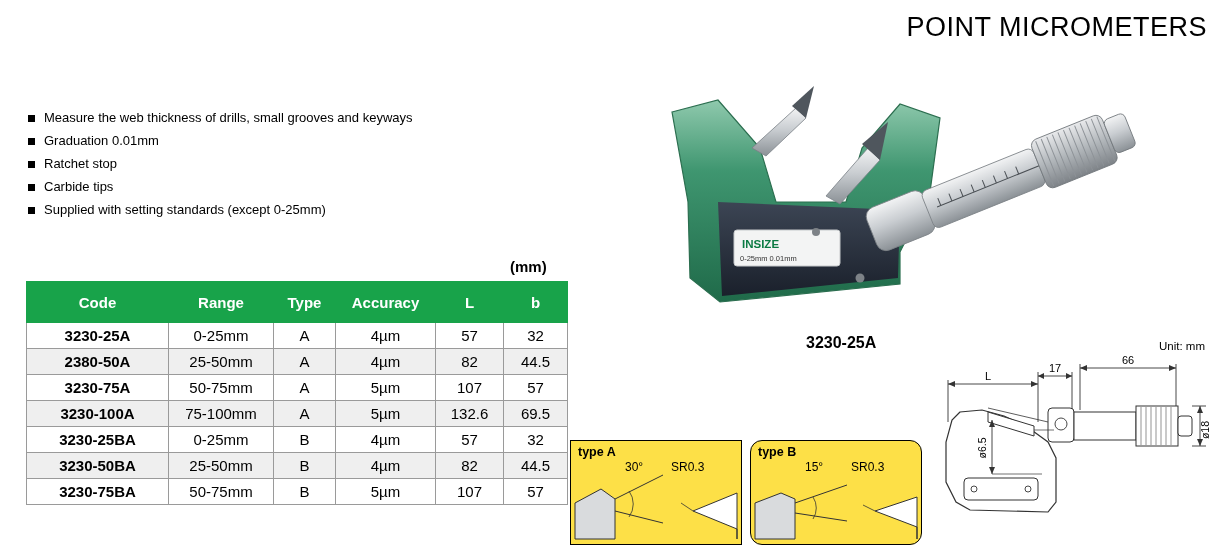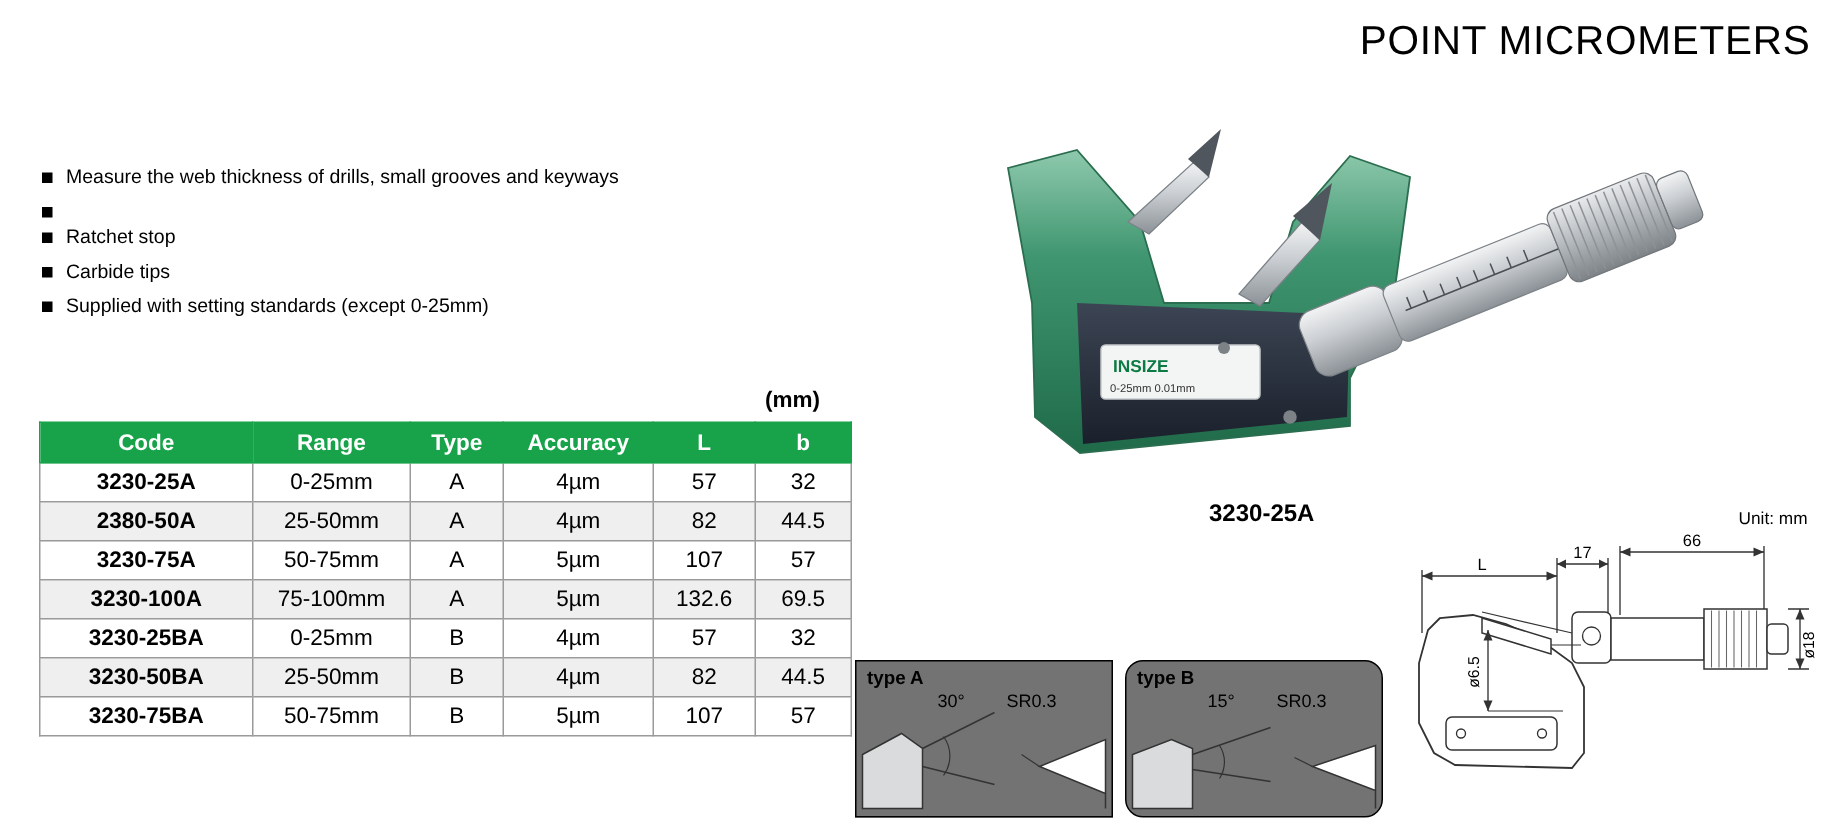--- a/index.html
+++ b/index.html
@@ -71,21 +71,21 @@
     height: 26px;
     padding: 0 2px;
     white-space: nowrap;
   }
   table.spec thead th {
     background: #18a34a;
     color: #fff;
     font-weight: bold;
     font-size: 15px;
     border-color: #18a34a;
-    height: 27px;
+    height: 41px;
   }
   table.spec tbody tr:nth-child(odd) { background: #ffffff; }
   table.spec tbody tr:nth-child(even) { background: #efefef; }
   table.spec td.code {
     font-weight: bold;
     text-align: center;
   }
   col.c-code { width: 142px; }
   col.c-range { width: 105px; }
   col.c-type { width: 62px; }
@@ -110,21 +110,21 @@
   .unit-label {
     position: absolute;
     right: 18px; top: 340px;
     font-size: 11.5px;
   }
 
   
   .typebox {
     position: absolute;
     border: 1px solid #000;
-    background: #737373;
+    background: #fde047;
   }
   .typebox .tlabel {
     position: absolute;
     left: 7px; top: 4px;
     font-size: 12.5px;
     font-weight: bold;
   }
   #typeA { left: 570px; top: 440px; width: 172px; height: 105px; }
   #typeB { left: 750px; top: 440px; width: 172px; height: 105px; border-radius: 12px; }
 
@@ -143,20 +143,21 @@
 
   <div class="title">POINT MICROMETERS</div>
 
   <div class="features">
     <div class="feature-row">
       <span class="bullet"></span>
       <span class="feature-text">Measure the web thickness of drills, small grooves and keyways</span>
     </div>
     <div class="feature-row">
       <span class="bullet"></span>
+      <span class="feature-text">Graduation 0.01mm</span>
     </div>
     <div class="feature-row">
       <span class="bullet"></span>
       <span class="feature-text">Ratchet stop</span>
     </div>
     <div class="feature-row">
       <span class="bullet"></span>
       <span class="feature-text">Carbide tips</span>
     </div>
     <div class="feature-row">

